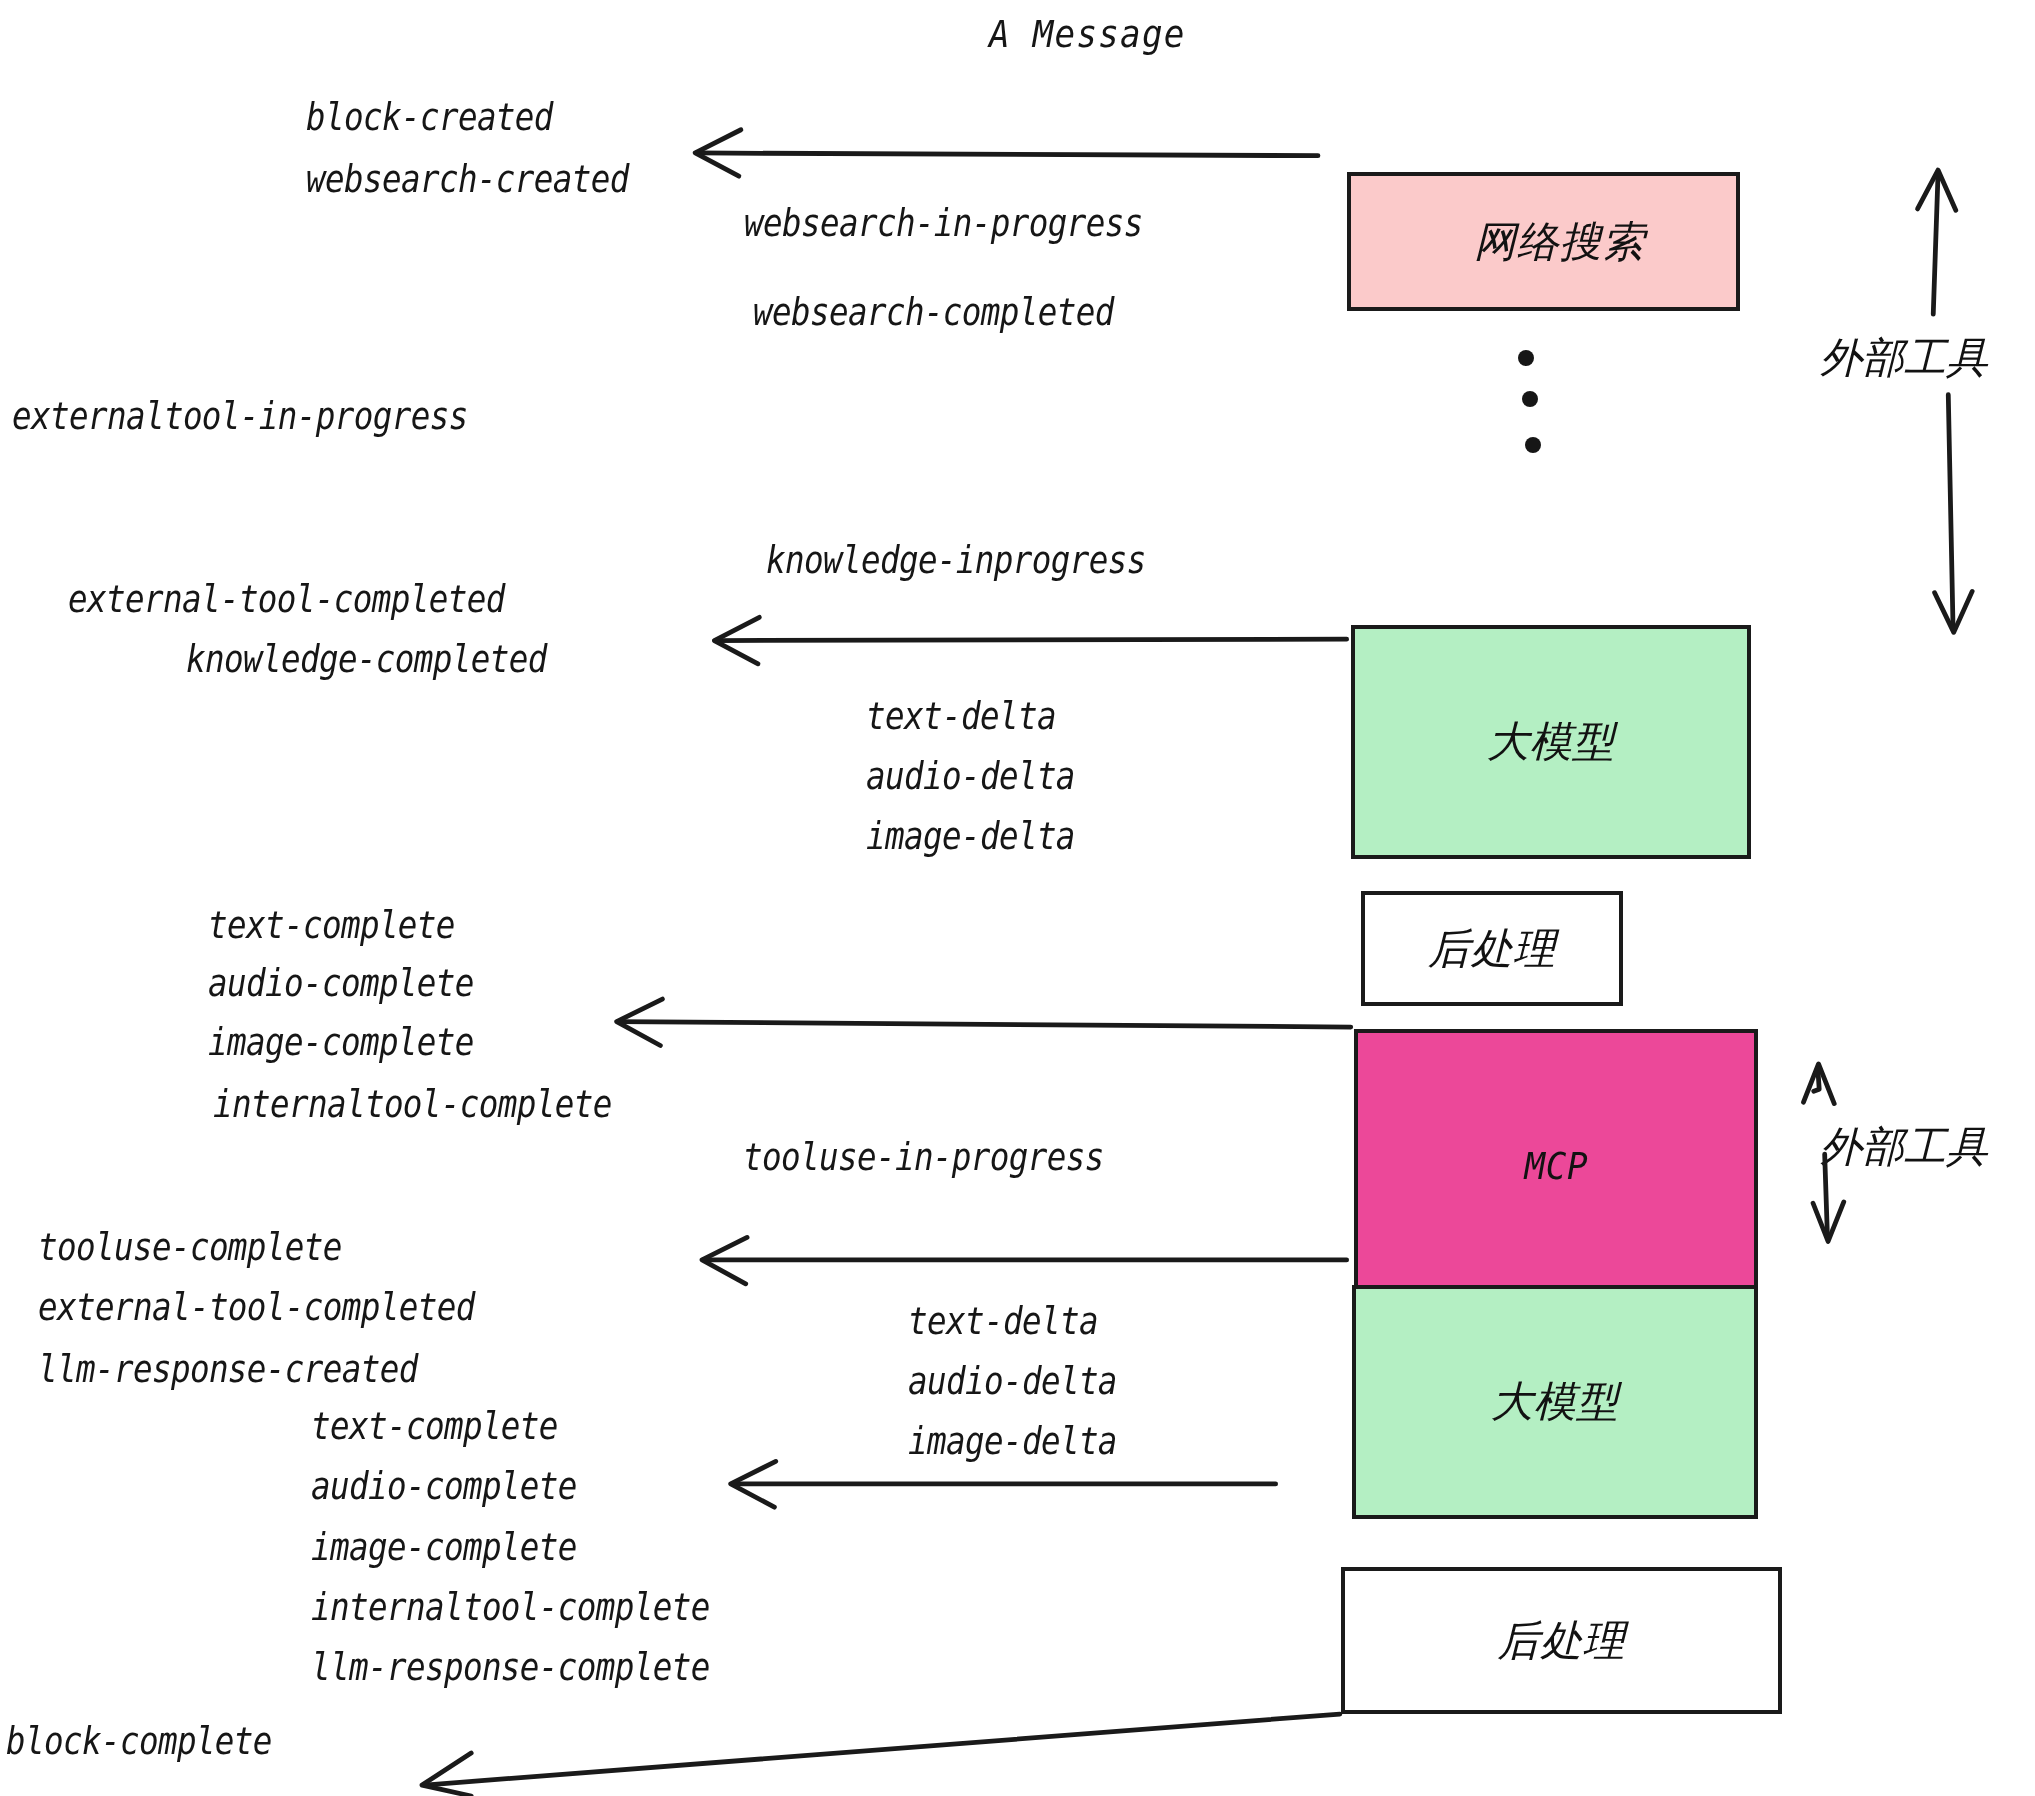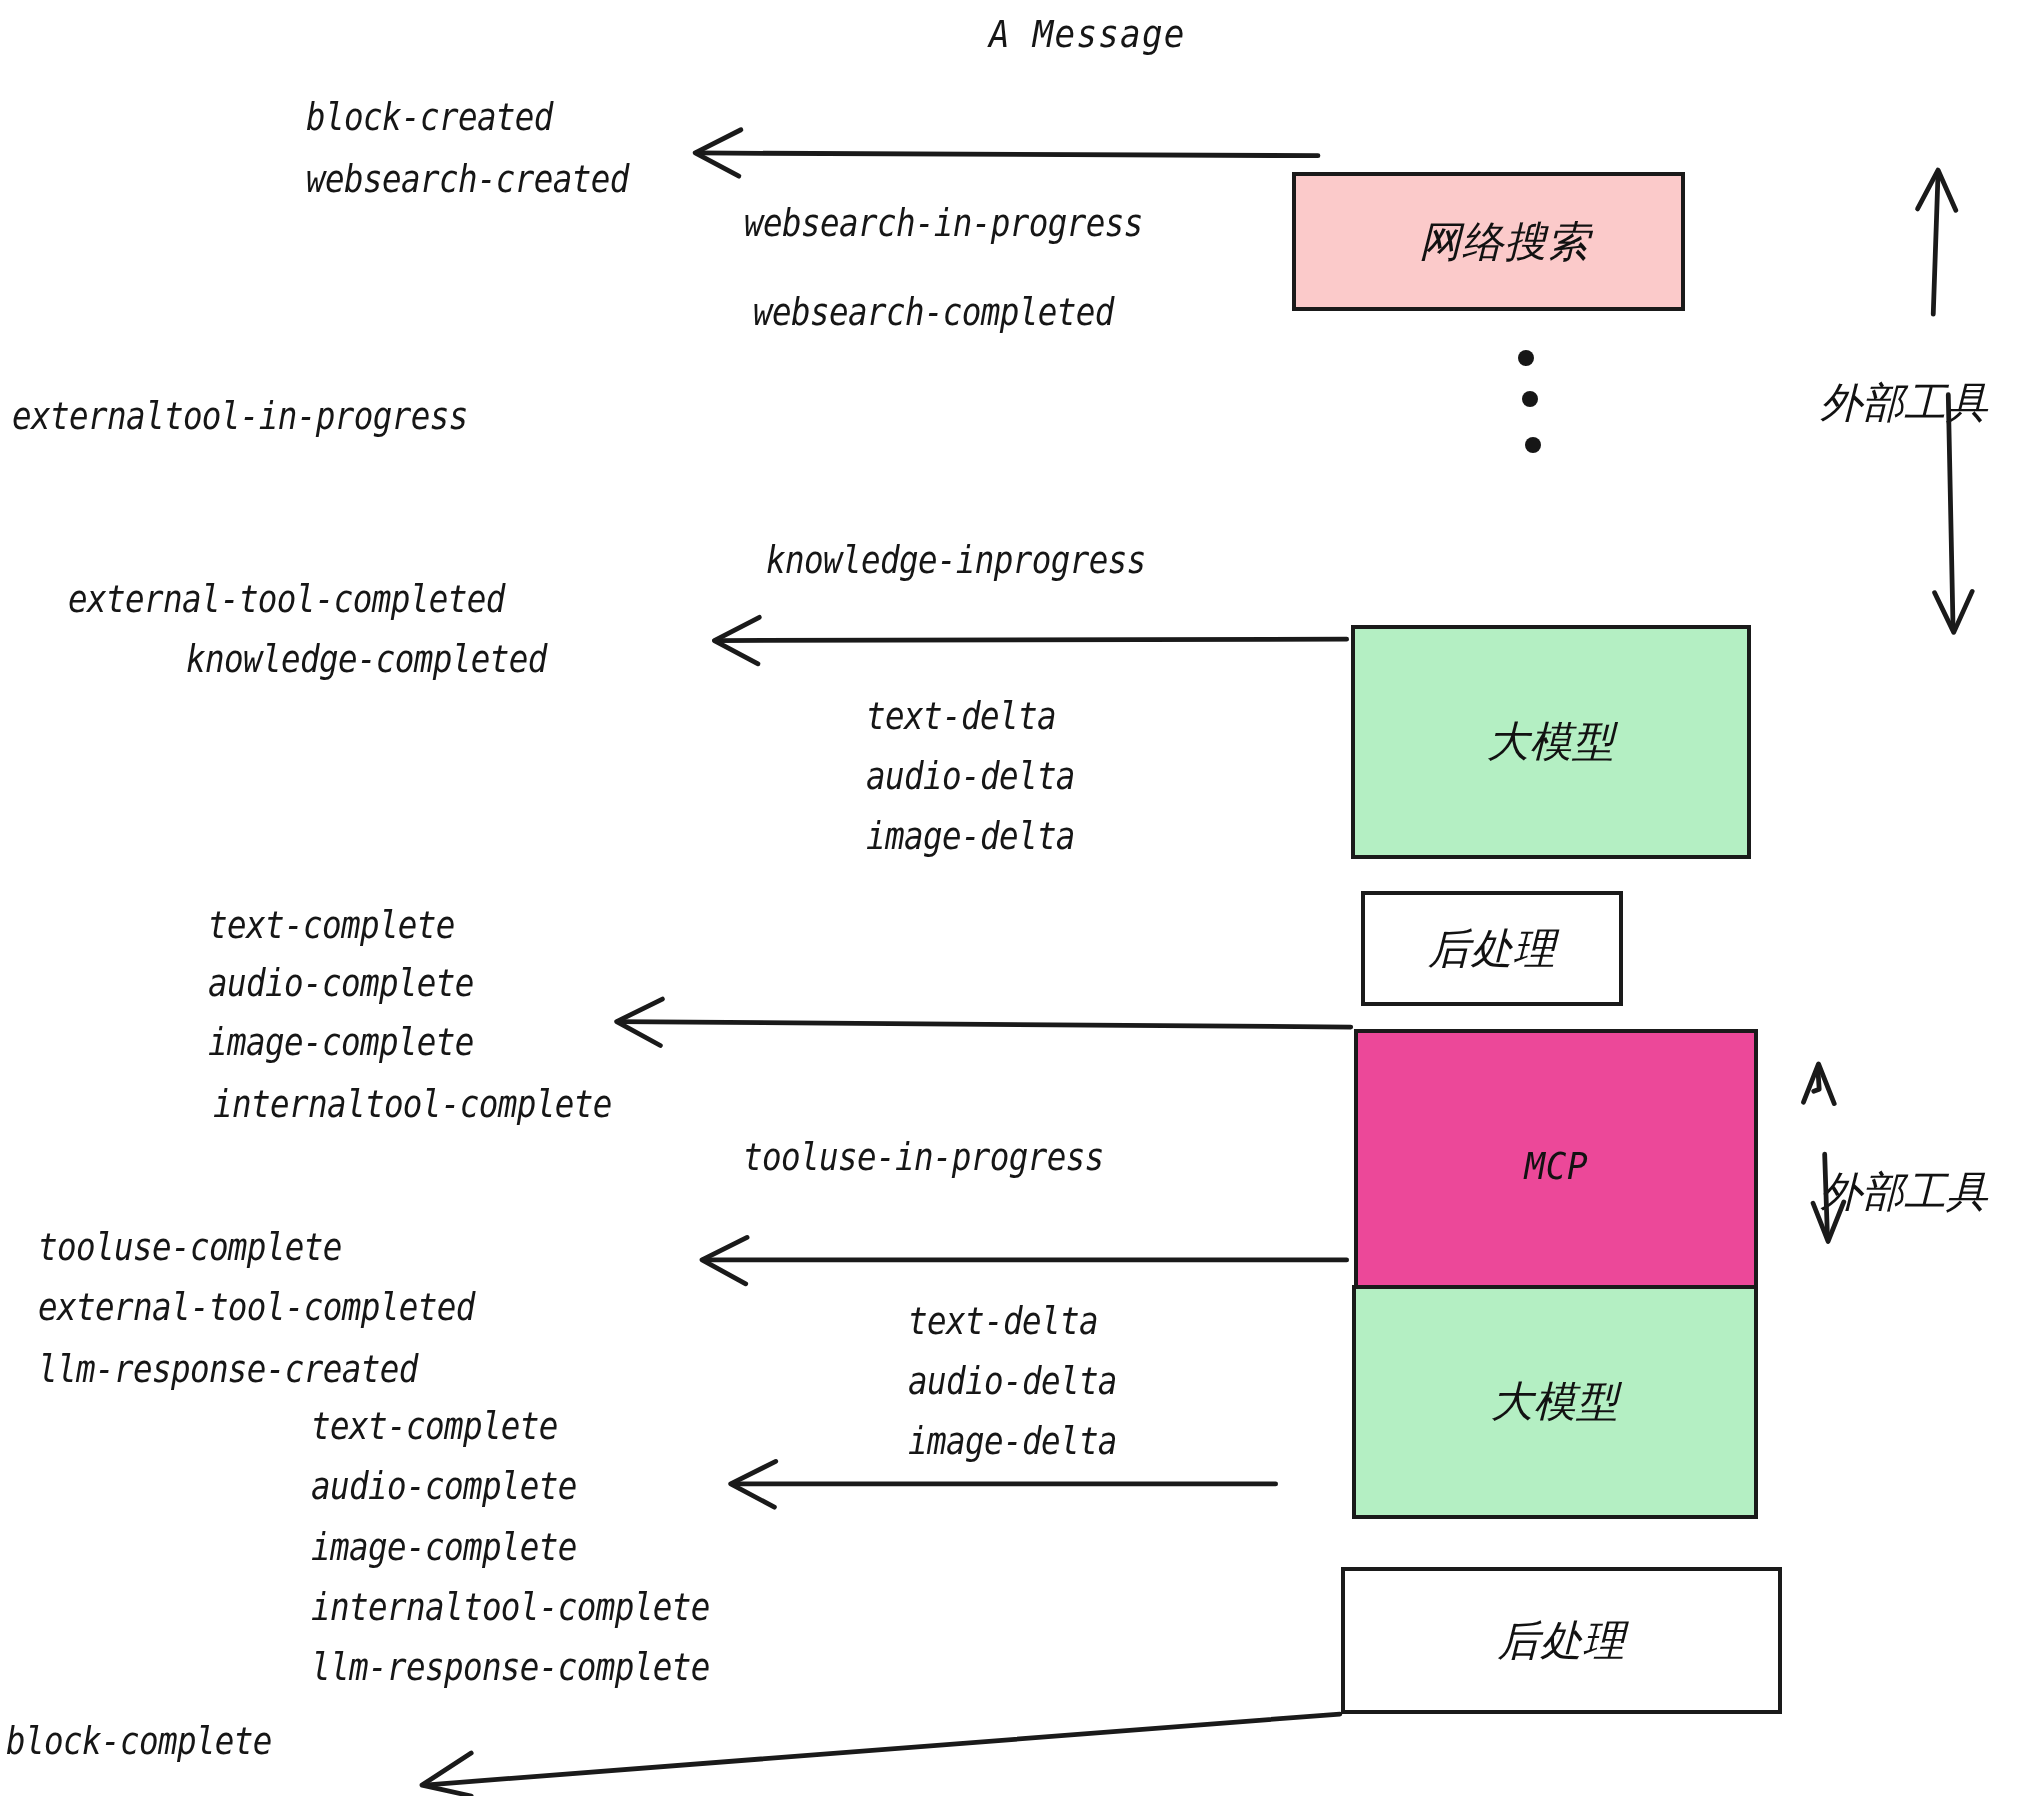--- a/index.html
+++ b/index.html
@@ -62,39 +62,38 @@
     height: 16.4px;
     border-radius: 50%;
     background: #161616;
   }
   .sidelabel {
     position: absolute;
     white-space: nowrap;
     font-family: "DejaVu Sans", "Liberation Sans", sans-serif;
     font-size: 42px;
     color: #121212;
-    margin-top: 45px;
   }
   svg.overlay {
     position: absolute;
     left: 0;
     top: 0;
     width: 2035px;
     height: 1796px;
     pointer-events: none;
   }
 </style>
 </head>
 <body>
 
 <div id="canvas">
 
   <div class="title" style="left:989px; top:12.3px;">A Message</div>
 
-  <div class="box" style="left:1292px; top:172px; width:393px; height:139px; background:#fbcaca;padding-left:32px;">
+  <div class="box" style="left:1347px; top:172px; width:393px; height:139px; background:#fbcaca;padding-left:32px;">
     <span class="box-label">网络搜索</span>
   </div>
 
   <div class="dot" style="left:1518px; top:350px;"></div>
   <div class="dot" style="left:1522px; top:391px;"></div>
   <div class="dot" style="left:1525px; top:437px;"></div>
 
 
   <div class="box" style="left:1351px; top:625px; width:400px; height:234px; background:#b4efc3;">
     <span class="box-label">大模型</span>

